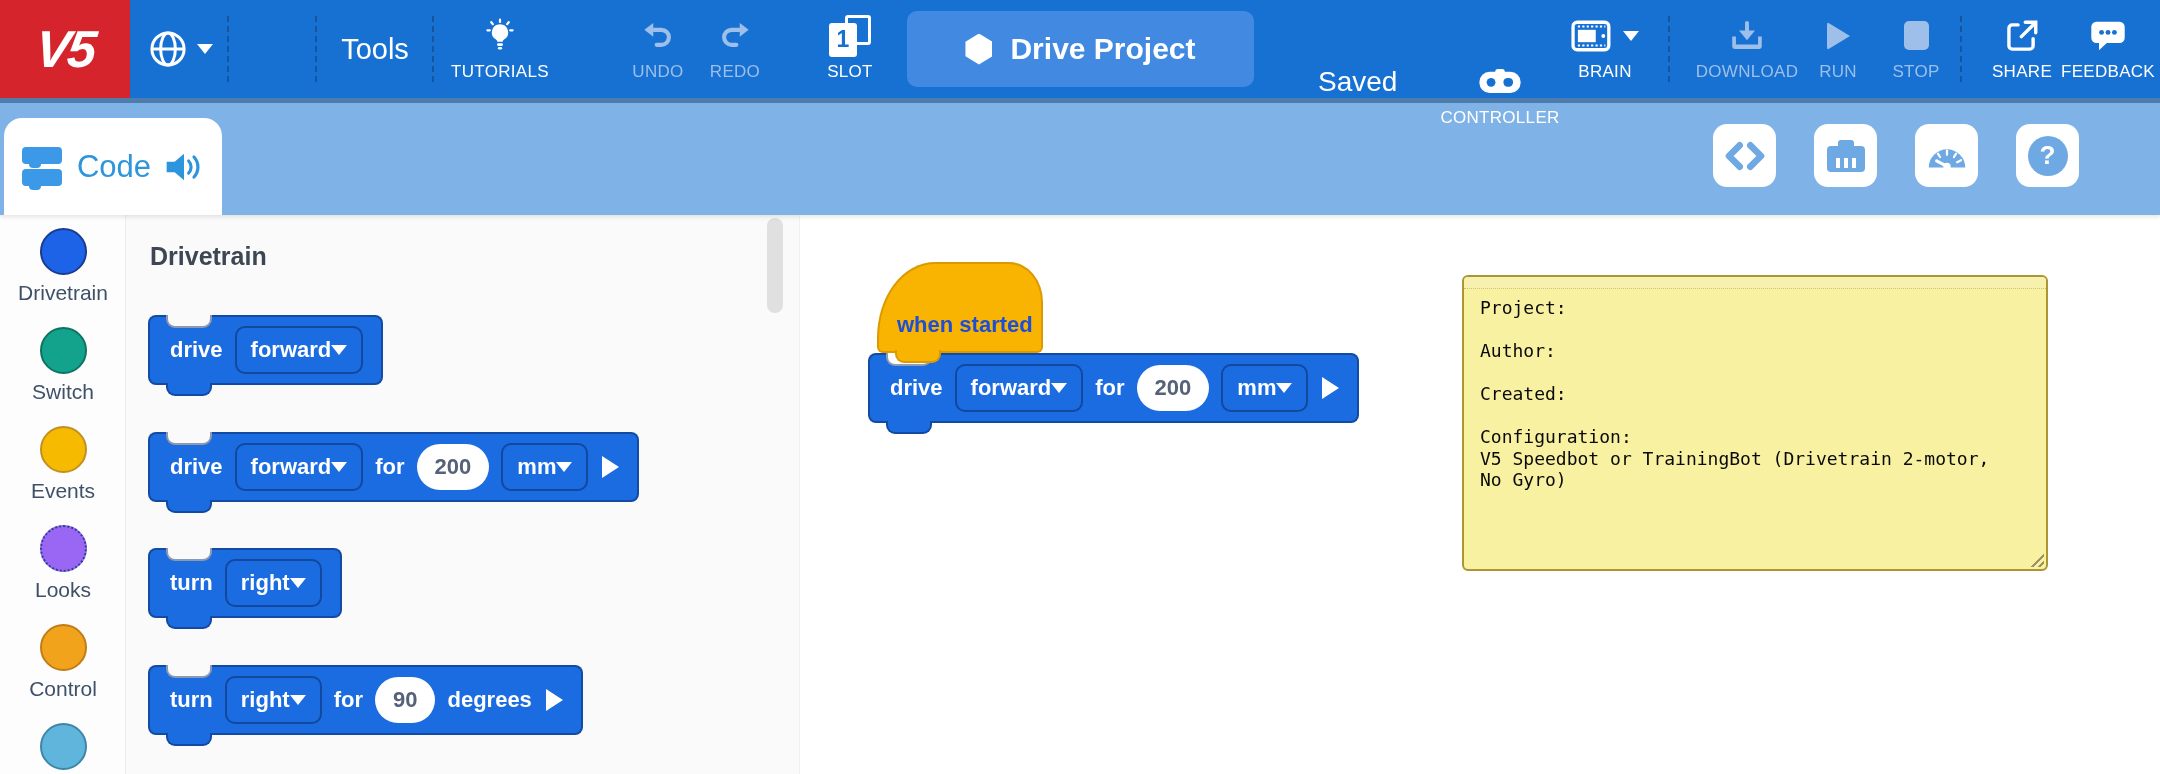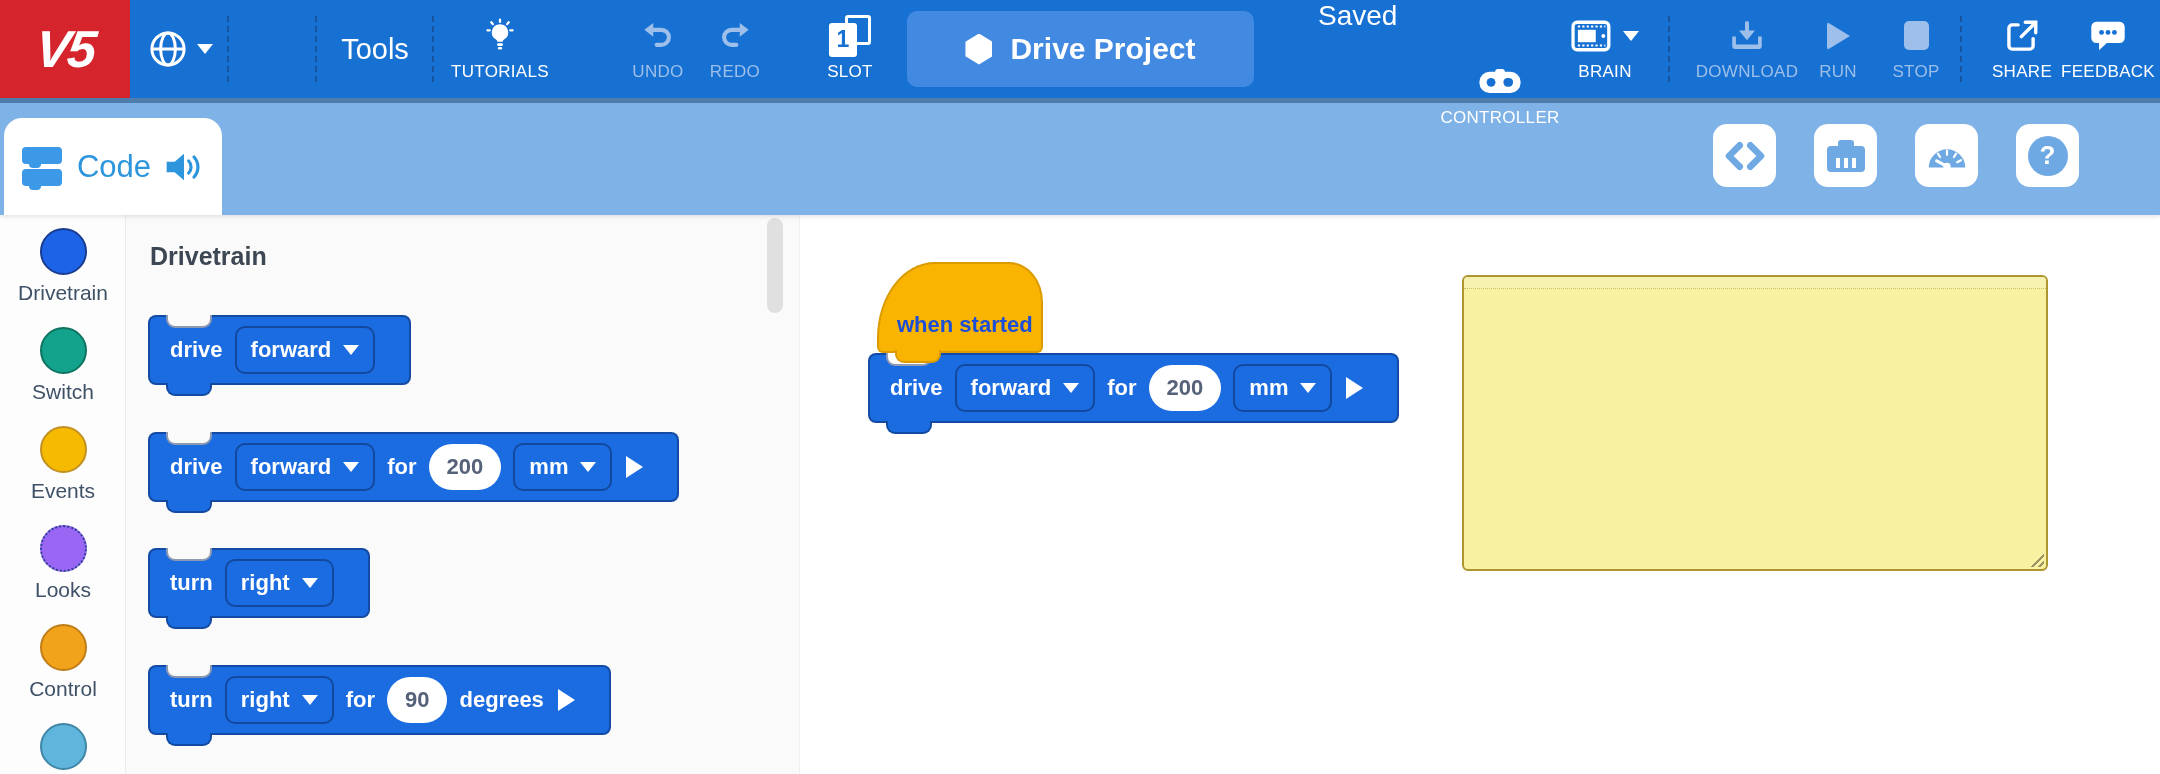--- a/index.html
+++ b/index.html
@@ -25,21 +25,21 @@
 
   
   .slot-ico { position:relative; width:42px; height:42px; }
   .slot-back { position:absolute; right:0; top:0; width:26px; height:30px; border:3px solid #fff; border-radius:3px; }
   .slot-front { position:absolute; left:0; bottom:0; width:28px; height:34px; background:#fff; border-radius:3px; display:flex; align-items:center; justify-content:center; color:#1771d3; font-size:23px; font-weight:700; }
 
   
   #project-pill { position:absolute; left:907px; top:11px; width:347px; height:76px; background:#4289e2; border-radius:10px; display:flex; align-items:center; justify-content:center; gap:18px; }
   .hexagon { width:27px; height:31px; background:#fff; clip-path:polygon(50% 0%,100% 27%,100% 73%,50% 100%,0% 73%,0% 27%); }
   #project-name { color:#fff; font-size:30px; font-weight:700; white-space:nowrap; }
-  #saved-status { position:absolute; left:1318px; top:0; height:98px; display:flex; align-items:flex-start; color:#fff; font-size:28px; }
+  #saved-status { position:absolute; left:1318px; top:0; height:98px; display:flex; align-items:flex-end; color:#fff; font-size:28px; }
 
   .run-tri { width:0; height:0; border-top:14px solid transparent; border-bottom:14px solid transparent; border-left:23px solid #9dbfe9; border-radius:3px; }
   .stop-sq { width:25px; height:29px; background:#9dbfe9; border-radius:5px; }
 
   
   #subbar { position:absolute; left:0; top:103px; width:2160px; height:112px; background:#7fb2e6; z-index:20; box-shadow:0 2px 4px rgba(0,0,0,.10);padding-left:6px; }
   #code-tab { position:absolute; left:4px; top:15px; width:218px; height:97px; background:#fff; border-radius:18px 18px 0 0; display:flex; align-items:center; justify-content:center; gap:13px; }
   .blocks-ico { position:relative; width:42px; height:44px; }
   .blocks-ico .bar { position:absolute; left:0; width:40px; height:17px; background:#3b99e8; border-radius:4px; }
   .blocks-ico .bar.b1 { top:2px; }
@@ -61,29 +61,29 @@
   .cat { width:126px; height:99px; display:flex; flex-direction:column; align-items:center; cursor:pointer; }
   .cat:first-child { margin-top:13px; }
   .cat-circle { width:47px; height:47px; border-radius:50%; }
   .cat-label { margin-top:6px; font-size:21px; color:#3f5166; }
 
   #toolbox { position:absolute; left:126px; top:0; width:674px; height:559px; background:#fafafa; border-right:1px solid #f0f0f0; }
   #toolbox-header { position:absolute; left:24px; top:27px; font-size:25px; font-weight:700; color:#3d4754; }
   #toolbox-scrollbar { position:absolute; left:641px; top:3px; width:16px; height:95px; background:#e0e0e0; border-radius:8px; }
 
   
-  .block { position:absolute; display:inline-flex; align-items:center; gap:12px; height:70px; padding:0 34px 0 20px;
+  .block { position:absolute; display:inline-flex; align-items:center; gap:12px; height:70px; padding:0 18px 0 20px;
            background:#1b6ce1; border:2px solid rgba(10,35,90,.45); border-radius:8px; white-space:nowrap; cursor:grab; z-index:2; }
   .block::before { content:""; position:absolute; left:16px; top:-2px; width:42px; height:11px; background:var(--behind,#fafafa);
            border:2px solid rgba(10,35,90,.45); border-top:none; border-radius:0 0 9px 9px; }
   .block::after { content:""; position:absolute; left:16px; bottom:-13px; width:42px; height:11px; background:#1b6ce1;
            border:2px solid rgba(10,35,90,.45); border-top:none; border-radius:0 0 9px 9px; }
   #workspace .block { --behind:#ffffff; }
   .seg-text { color:#fff; font-size:22px; font-weight:700; }
-  .seg-dropdown { display:inline-flex; align-items:center; gap:12px; height:48px; padding:0 14px; border:2px solid rgba(10,35,90,.5);
+  .seg-dropdown { display:inline-flex; align-items:center; height:48px; padding:0 14px; border:2px solid rgba(10,35,90,.5);
            border-radius:10px; color:#fff; font-size:22px; font-weight:700; cursor:pointer; }
   .dd-caret { width:0; height:0; border-left:8px solid transparent; border-right:8px solid transparent; border-top:10px solid #fff; }
   .seg-input { height:46px; min-width:56px; padding:0 18px; background:#fff; border-radius:23px; color:#56617a; font-size:22px; font-weight:700;
            display:inline-flex; align-items:center; justify-content:center; cursor:text; }
   .seg-expand { width:0; height:0; border-top:11px solid transparent; border-bottom:11px solid transparent; border-left:17px solid #fff; margin-left:2px; cursor:pointer; }
 
   #workspace { position:absolute; left:800px; top:0; width:1360px; height:559px; background:#fff; }
   #hat-block { position:absolute; left:77px; top:47px; width:166px; height:91px; background:#f8b400; border:2px solid rgba(165,110,0,.35);
            border-radius:58px 34px 6px 6px / 76px 40px 6px 6px; display:flex; align-items:flex-end; padding:0 14px 13px 18px; z-index:3; cursor:grab; }
   #hat-block::after { content:""; position:absolute; left:16px; bottom:-12px; width:42px; height:11px; background:#f8b400;
@@ -418,18 +418,27 @@
           <span class="seg-input">200</span>
           <span class="seg-dropdown">
             <span>mm</span>
             <span class="dd-caret"></span>
           </span>
           <span class="seg-expand"></span>
         </div>
 
       <div id="note">
         <div id="note-strip"></div>
+        <div id="note-text">Project:
+
+Author:
+
+Created:
+
+Configuration:
+V5 Speedbot or TrainingBot (Drivetrain 2-motor,
+No Gyro)</div>
         <div id="note-resize"></div>
       </div>
     </div>
 
   </div>
 </div>
 
 </body></html>

